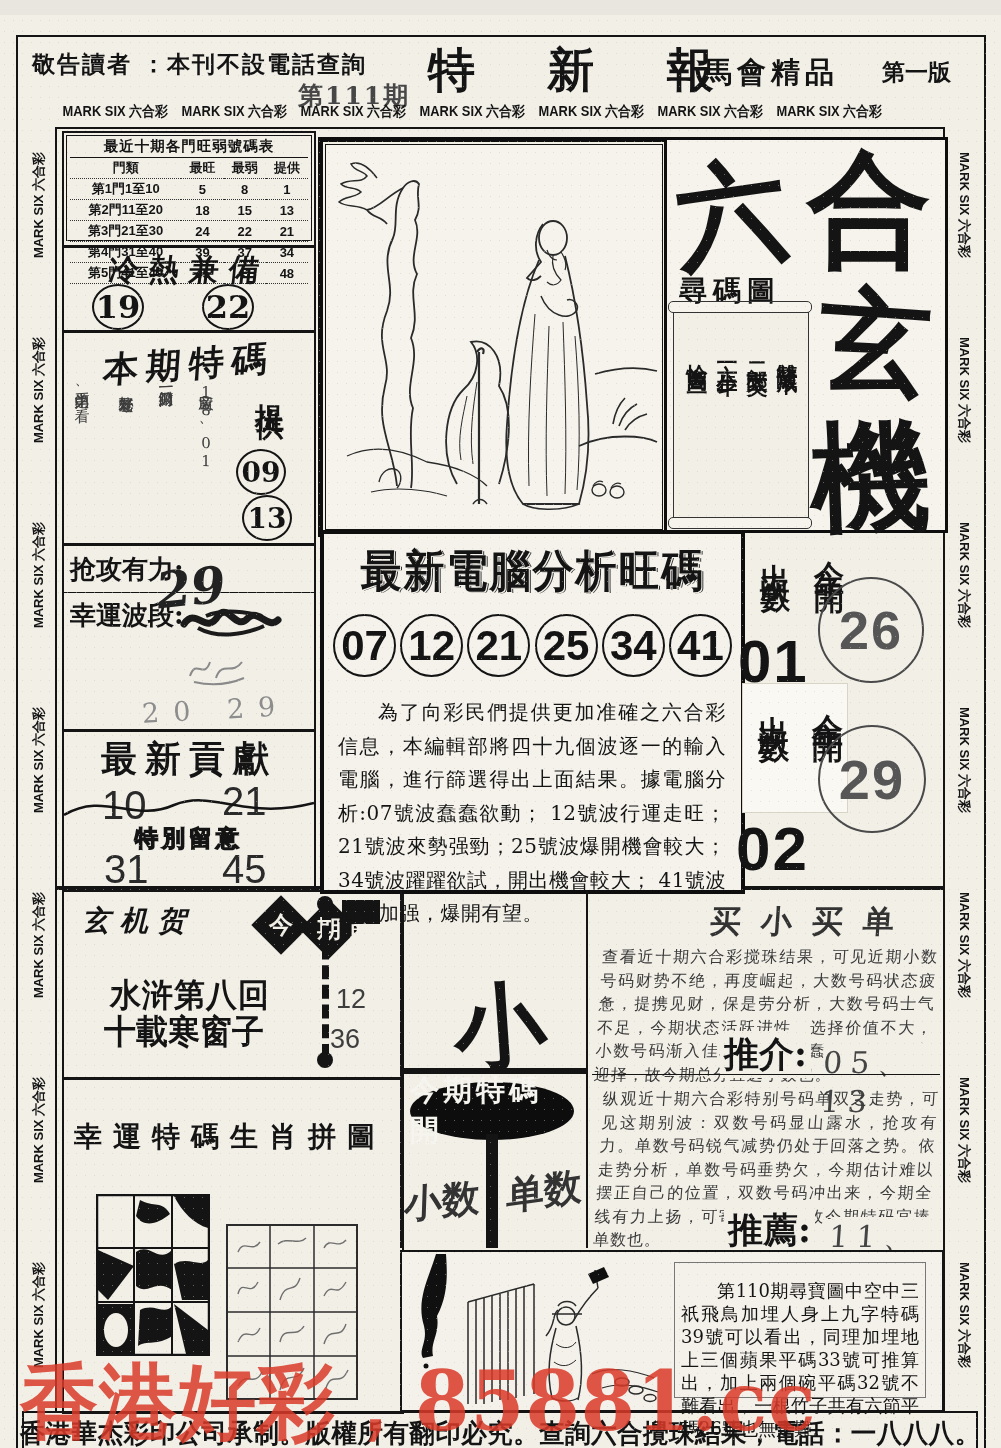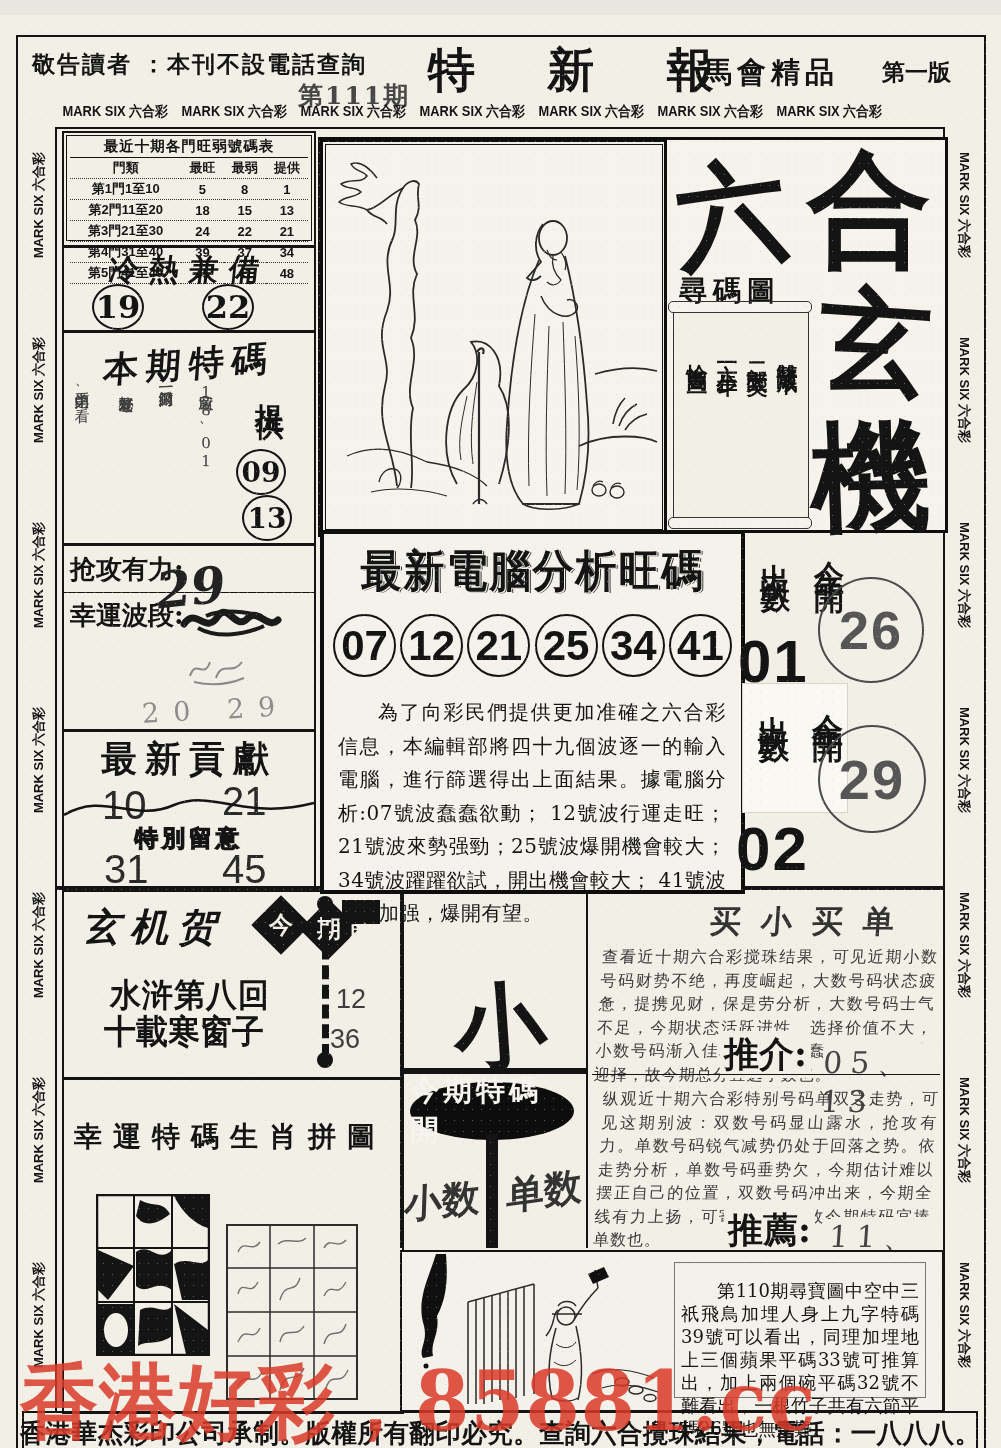--- a/index.html
+++ b/index.html
@@ -159,21 +159,21 @@
     <div class="abs" style="left:158px;top:48px;font-size:40px;color:#2a2a2a;">21</div>
     <svg class="abs" style="left:0;top:56px;" width="250" height="40" viewBox="0 0 250 40">
       <path d="M0,28 C40,4 70,36 110,18 C150,2 180,34 250,16" stroke="#141414" stroke-width="2.5" fill="none"></path>
     </svg>
     <div class="abs outline-txt" style="left:0;top:92px;width:250px;text-align:center;font-size:23px;font-weight:800;letter-spacing:4px;">特別留意</div>
     <div class="abs" style="left:40px;top:116px;font-size:40px;color:#2a2a2a;">31</div>
     <div class="abs" style="left:158px;top:116px;font-size:40px;color:#2a2a2a;">45</div>
   </div>
 
   <div class="abs b2" style="left:62px;top:875px;width:338px;height:185px;">
-    <div class="abs serif" style="left:18px;top:10px;font-size:38px;font-weight:900;font-style:italic;letter-spacing:10px;text-align:center;">玄机贺</div>
+    <div class="abs serif" style="left:18px;top:10px;font-size:28px;font-weight:900;font-style:italic;letter-spacing:10px;text-align:center;">玄机贺</div>
     <div class="abs diamond" style="left:196px;top:12px;">
       <span>今</span>
     </div>
     <div class="abs diamond" style="left:244px;top:16px;">
       <span>期</span>
     </div>
     <div class="abs" style="left:46px;top:82px;font-size:31px;font-weight:900;letter-spacing:1px;transform:scaleY(1.05);">水浒第八回</div>
     <div class="abs" style="left:40px;top:118px;font-size:32px;font-weight:900;letter-spacing:0;transform:scaleY(1.05);">十載寒窗子</div>
     <div class="abs" style="left:258px;top:14px;width:0;height:152px;border-left:7px dashed #141414;"></div>
     <div class="abs" style="left:253px;top:4px;width:16px;height:16px;background:#141414;border-radius:50%;"></div>

